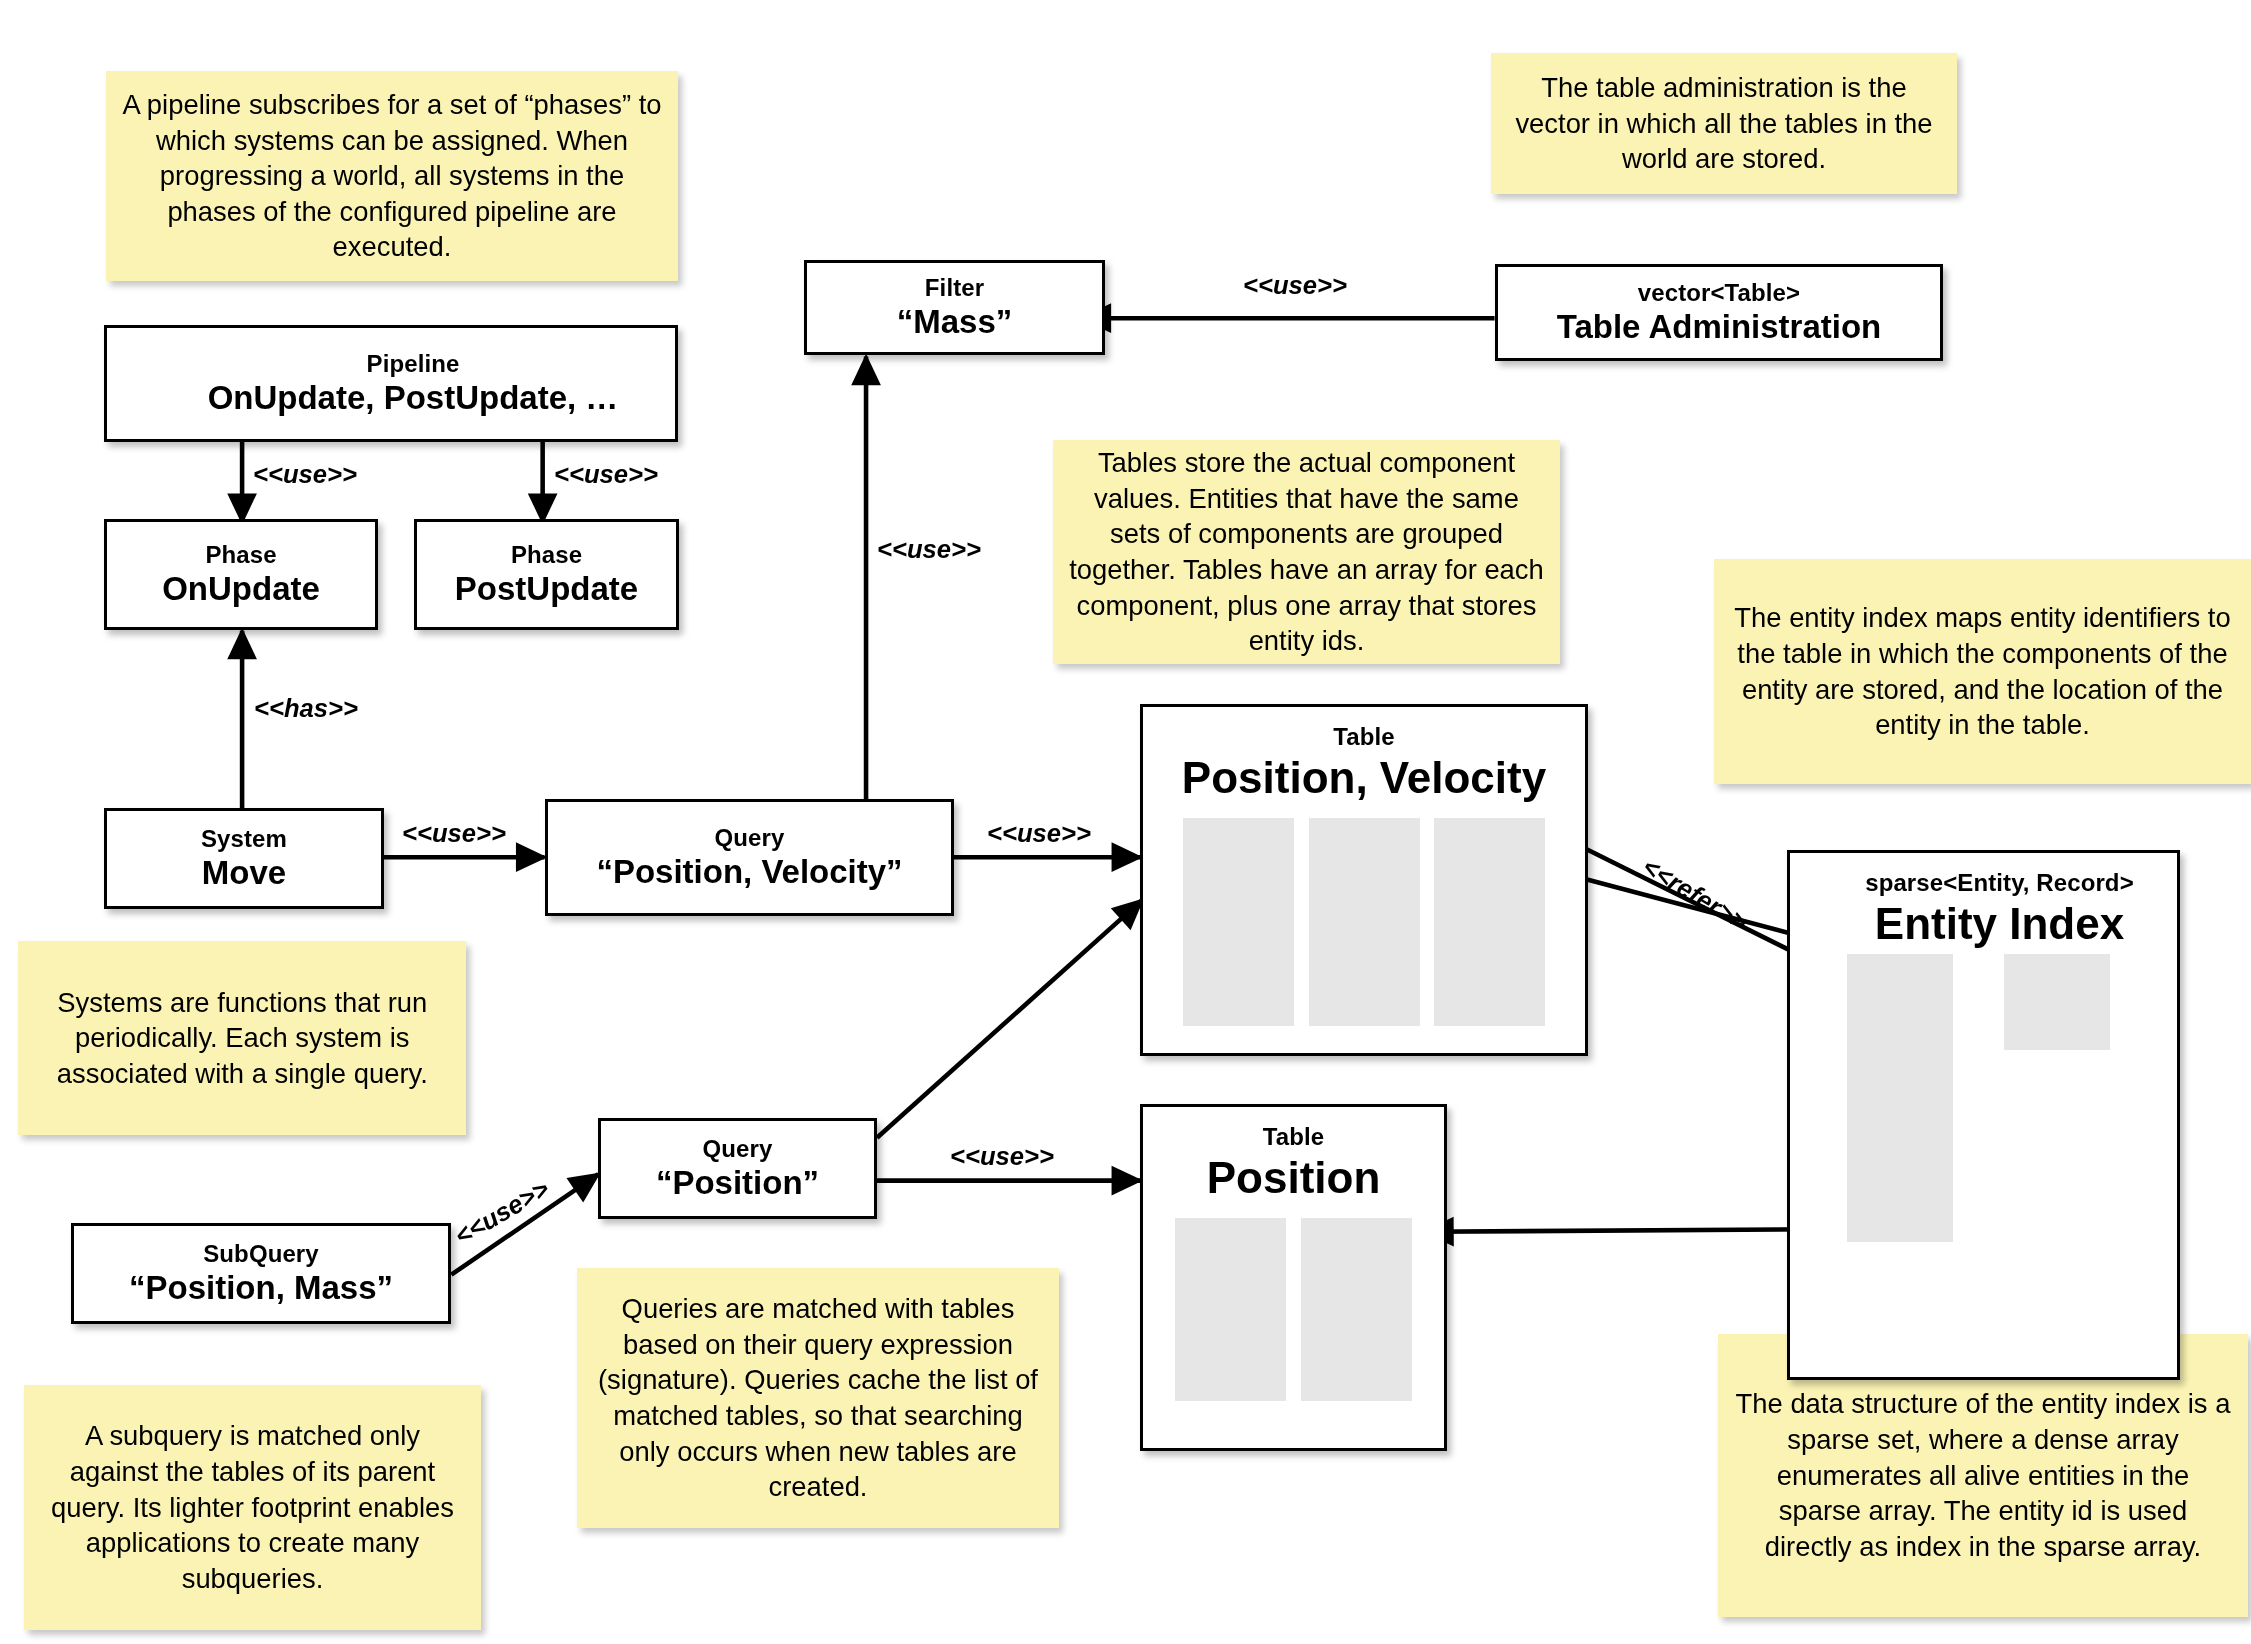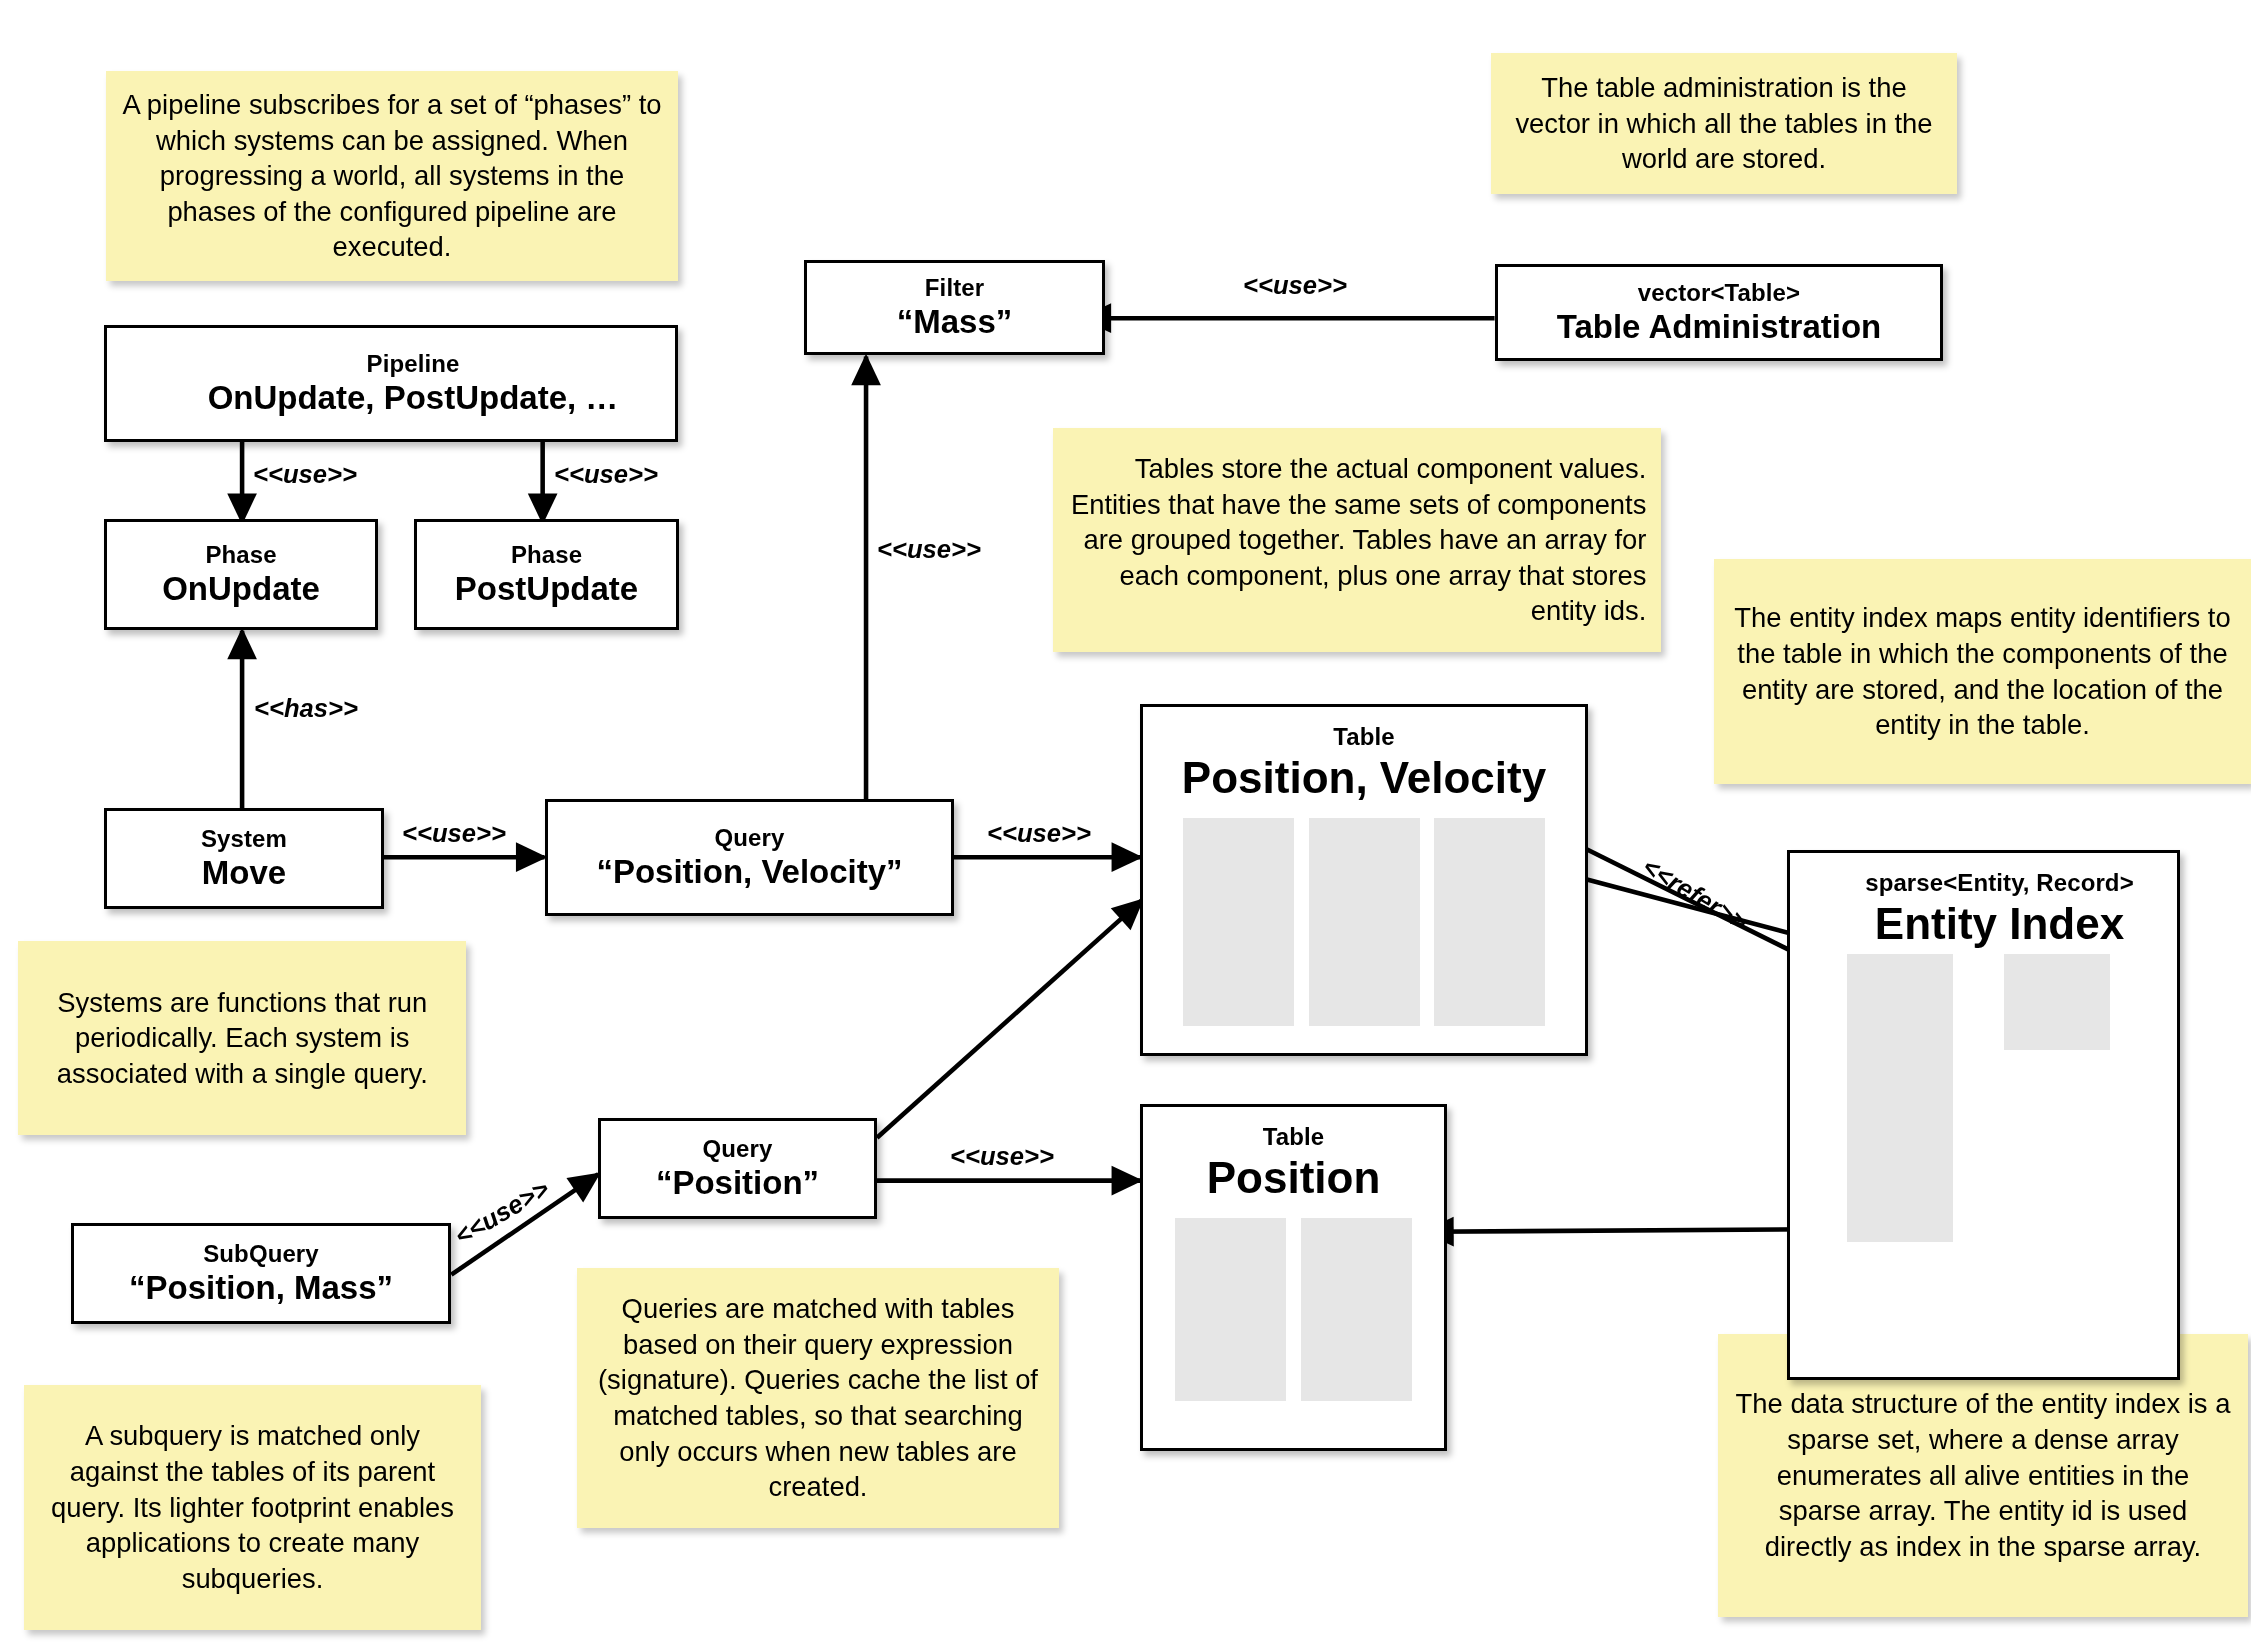--- a/index.html
+++ b/index.html
@@ -136,21 +136,21 @@
 
       <path d="M2184 1105 L2126 1263" marker-end="url(#ahs)" stroke-width="6"></path>
     </g>
   </svg>
 
   <div class="note" style="left:106px;top:71px;width:572px;height:210px;">A pipeline subscribes for a set of “phases” to which systems can be assigned. When progressing a world, all systems in the phases of the configured pipeline are executed.</div>
 
 
   <div class="note" style="left:1491px;top:53px;width:466px;height:141px;">The table administration is the vector in which all the tables in the world are stored.</div>
 
-  <div class="note" style="left:1053px;top:428px;width:608px;height:224px;text-align:right;">Tables store the actual component values. Entities that have the same sets of components are grouped together. Tables have an array for each component, plus one array that stores entity ids.</div>
+  <div class="note" style="left:1053px;top:440px;width:507px;height:224px;">Tables store the actual component values. Entities that have the same sets of components are grouped together. Tables have an array for each component, plus one array that stores entity ids.</div>
 
   <div class="note" style="left:1714px;top:559px;width:537px;height:225px;">The entity index maps entity identifiers to the table in which the components of the entity are stored, and the location of the entity in the table.</div>
 
   <div class="note" style="left:18.3px;top:941px;width:448px;height:194px;">Systems are functions that run periodically. Each system is associated with a single query.</div>
 
   <div class="note" style="left:577px;top:1268px;width:482px;height:260px;">Queries are matched with tables based on their query expression (signature). Queries cache the list of matched tables, so that searching only occurs when new tables are created.</div>
 
   <div class="note" style="left:24px;top:1385px;width:457px;height:245px;">A subquery is matched only against the tables of its parent query. Its lighter footprint enables applications to create many subqueries.</div>
 
   <div class="note" style="left:1718px;top:1334px;width:530px;height:283px;">The data structure of the entity index is a sparse set, where a dense array enumerates all alive entities in the sparse array. The entity id is used directly as index in the sparse array.</div>

